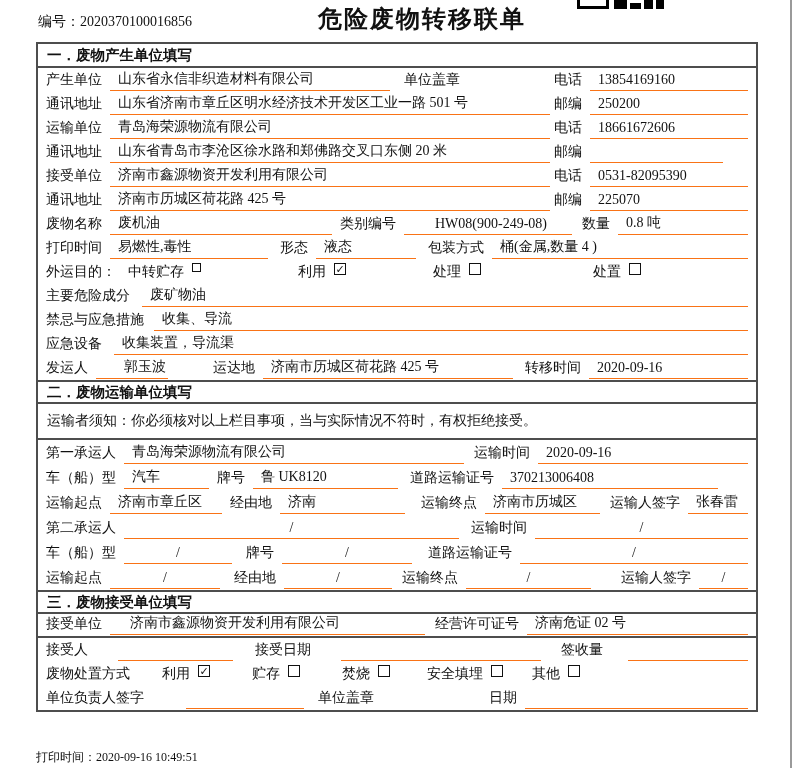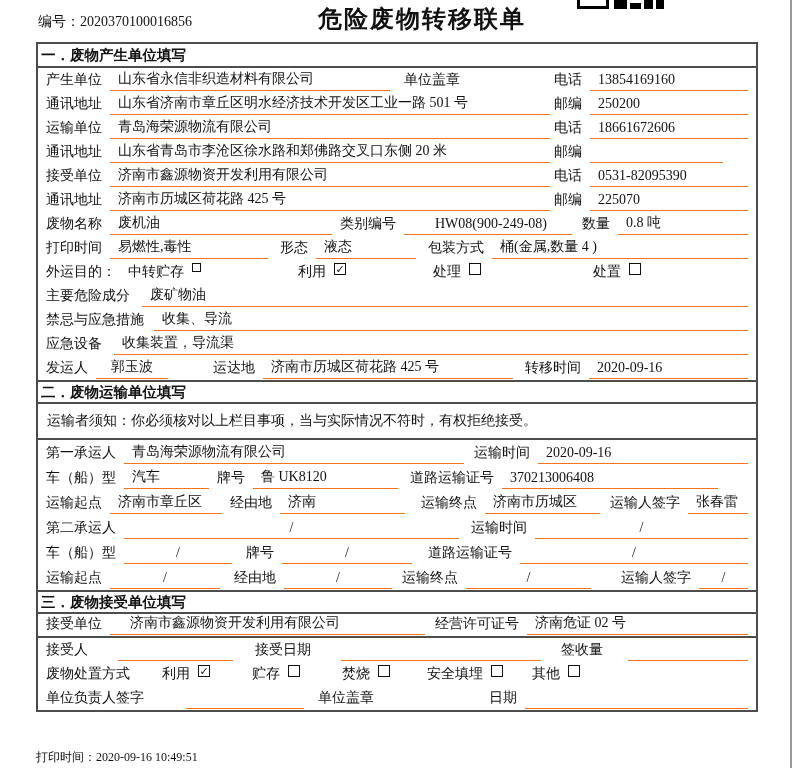--- a/index.html
+++ b/index.html
@@ -13,21 +13,21 @@
   .serial{position:absolute;left:38px;top:13px;white-space:nowrap;}
   .title{position:absolute;left:318px;top:3px;font-family:"Liberation Sans","DejaVu Sans",sans-serif;
          font-weight:bold;font-size:24px;letter-spacing:2px;white-space:nowrap;}
   .qr{position:absolute;left:577px;top:0;width:90px;height:10px;}
   .qr div{position:absolute;background:#000;}
   
   .page-edge{position:absolute;left:790px;top:0;width:2px;height:768px;background:#9a9a9a;}
   
   .form{position:absolute;left:36px;top:42px;width:722px;box-sizing:border-box;
         border:2px solid #4d4d4d;background:#fff;}
-  .sec-head{height:24px;box-sizing:border-box;display:flex;align-items:center;padding-left:3px;
+  .sec-head{height:24px;box-sizing:border-box;display:flex;align-items:center;padding-left:9px;
         font-family:"Liberation Sans","DejaVu Sans",sans-serif;font-weight:bold;font-size:14.5px;
         border-bottom:2px solid #4d4d4d;white-space:nowrap;}
   .sec-head.bt{border-top:2px solid #4d4d4d;}
   .notice{height:36px;box-sizing:border-box;display:flex;align-items:center;padding-left:9px;
         border-bottom:2px solid #4d4d4d;white-space:nowrap;}
   .row{display:flex;align-items:flex-end;height:24px;box-sizing:border-box;
        padding:0 8px 1px 8px;white-space:nowrap;}
   .row.h25{height:25px;}
   .row.rule{border-bottom:2px solid #4d4d4d;}
   .lbl{flex:none;padding-bottom:2px;}
@@ -178,21 +178,21 @@
     <span class="u fill" style="margin-left:10px">收集、导流</span>
   </div>
 
   <div class="row">
     <span class="lbl">应急设备</span>
     <span class="u fill" style="margin-left:12px">收集装置，导流渠</span>
   </div>
 
   <div class="row">
     <span class="lbl">发运人</span>
-    <span class="u" style="width:72px;text-align:center;padding-left:2px">郭玉波</span>
+    <span class="u" style="width:72px;text-align:right;padding-left:2px">郭玉波</span>
     <span class="lbl" style="margin-left:45px">运达地</span>
     <span class="u" style="width:250px">济南市历城区荷花路 425 号</span>
     <span class="lbl" style="margin-left:12px">转移时间</span>
     <span class="u fill">2020-09-16</span>
   </div>
 
   <div class="sec-head bt">二．废物运输单位填写</div>
   <div class="notice">运输者须知：你必须核对以上栏目事项，当与实际情况不符时，有权拒绝接受。</div>
 
   <div class="row h25">

